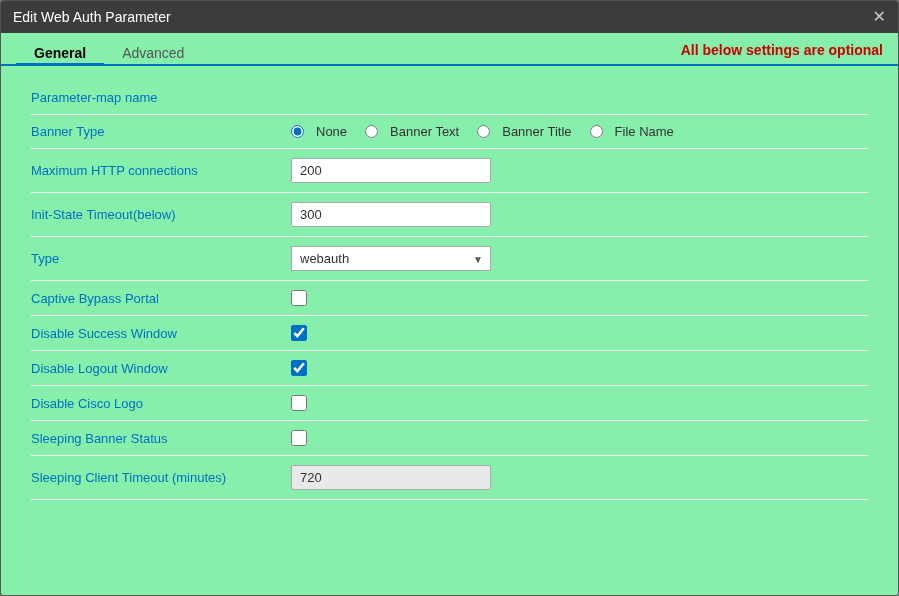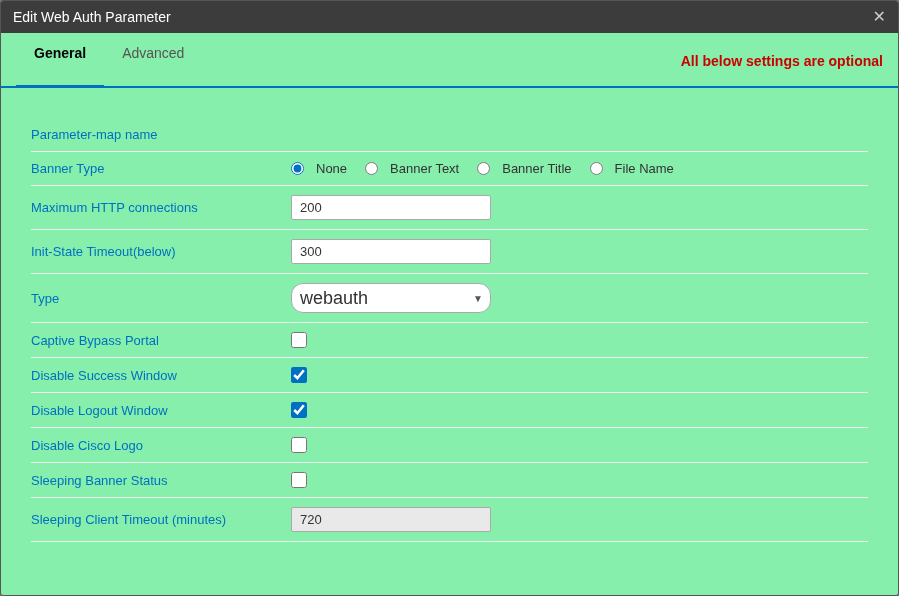--- a/index.html
+++ b/index.html
@@ -42,40 +42,40 @@
       line-height: 1;
     }
     .tabs-bar {
       display: flex;
       align-items: center;
       border-bottom: 2px solid #0070c0;
       padding: 0 15px;
       margin-top: 2px;
     }
     .tab {
-      padding: 10px 18px 24px;
+      padding: 10px 18px 2px;
       cursor: pointer;
       font-size: 14px;
       color: #555;
       border-bottom: 3px solid transparent;
       margin-bottom: -2px;
     }
     .tab.active {
       color: #000;
       font-weight: bold;
       border-bottom: 3px solid #0070c0;
     }
     .optional-notice {
       margin-left: auto;
       color: #cc0000;
       font-weight: bold;
       font-size: 14px;
     }
     .dialog-body {
-      padding: 30px 30px;
+      padding: 15px 30px;
       flex: 1;
     }
     .form-row {
       display: flex;
       align-items: center;
       padding: 9px 0;
       border-bottom: 1px solid #f0f0f0;
     }
     .form-label {
       width: 260px;
@@ -111,22 +111,22 @@
       accent-color: #0070c0;
       cursor: pointer;
     }
     .select-wrapper {
       position: relative;
       display: inline-block;
     }
     select {
       border: 1px solid #aaa;
       padding: 4px 28px 4px 8px;
-      font-size: 18px;
-      border-radius: 12px;
+      font-size: 13px;
+      border-radius: 0;
       width: 200px;
       color: #333;
       appearance: none;
       background: #fff;
       cursor: pointer;
     }
     .select-arrow {
       position: absolute;
       right: 8px;
       top: 50%;

